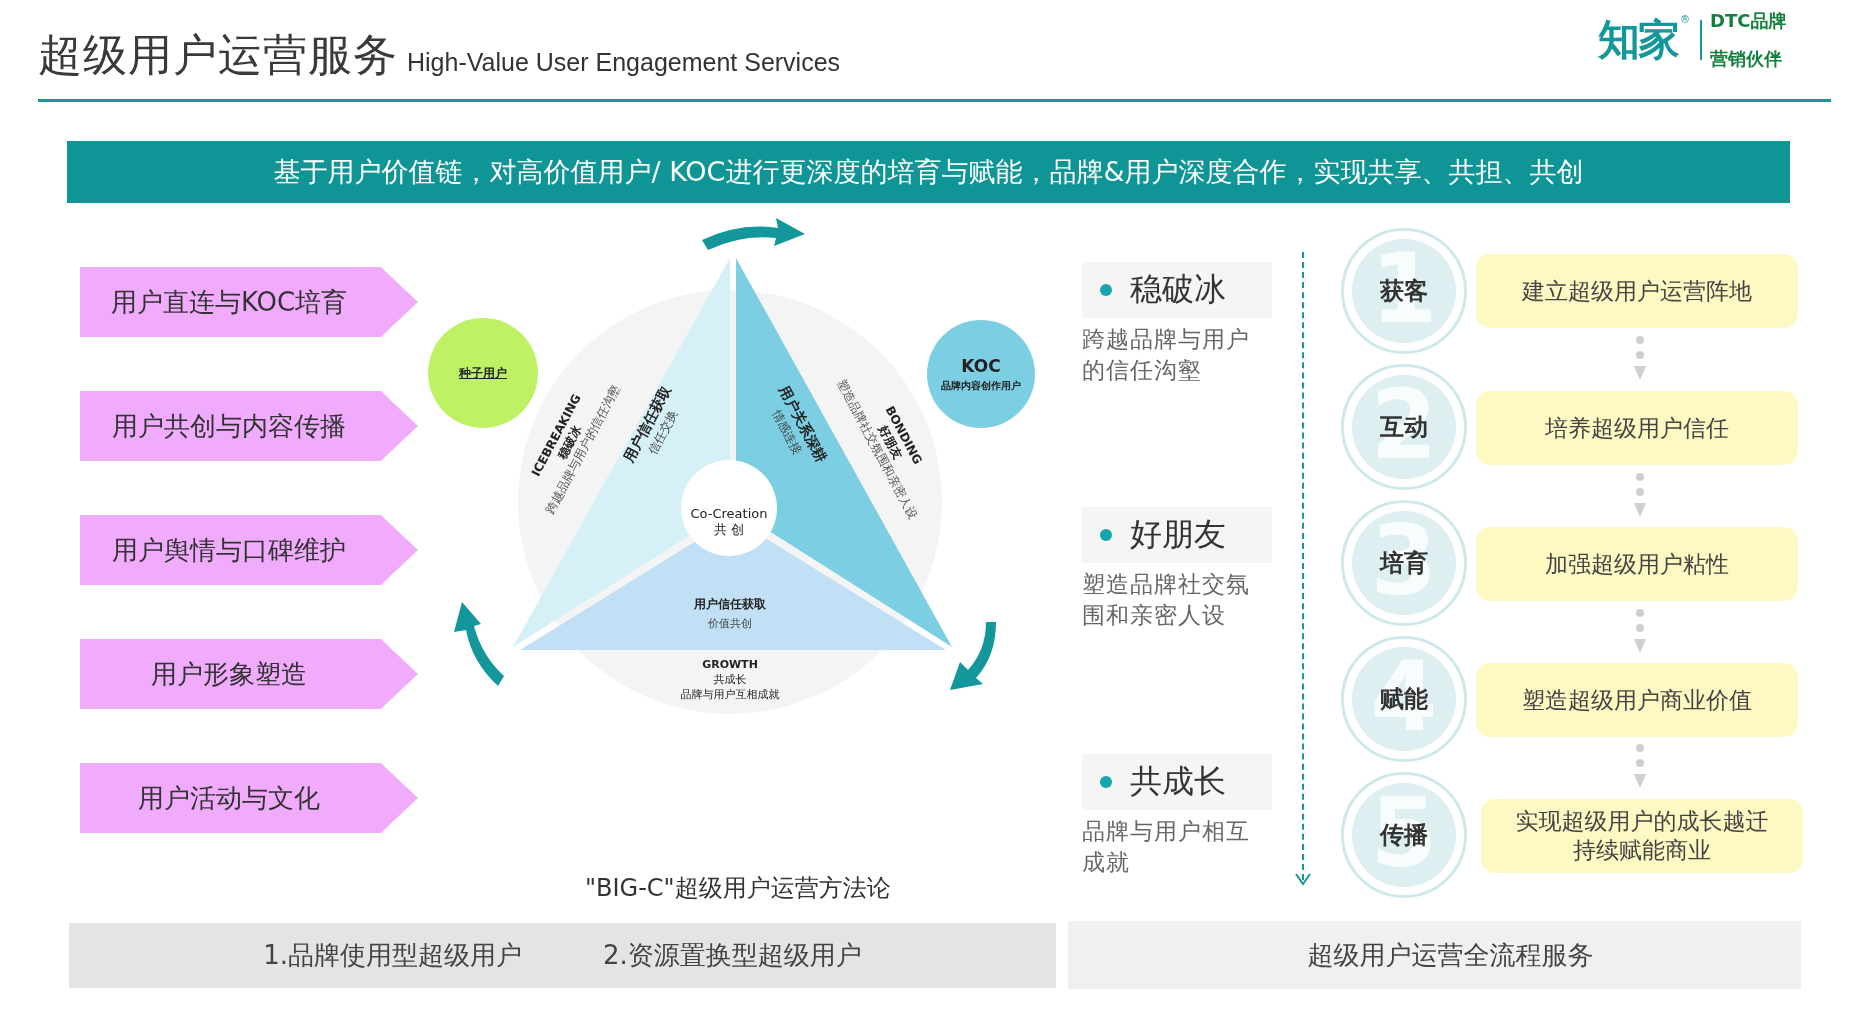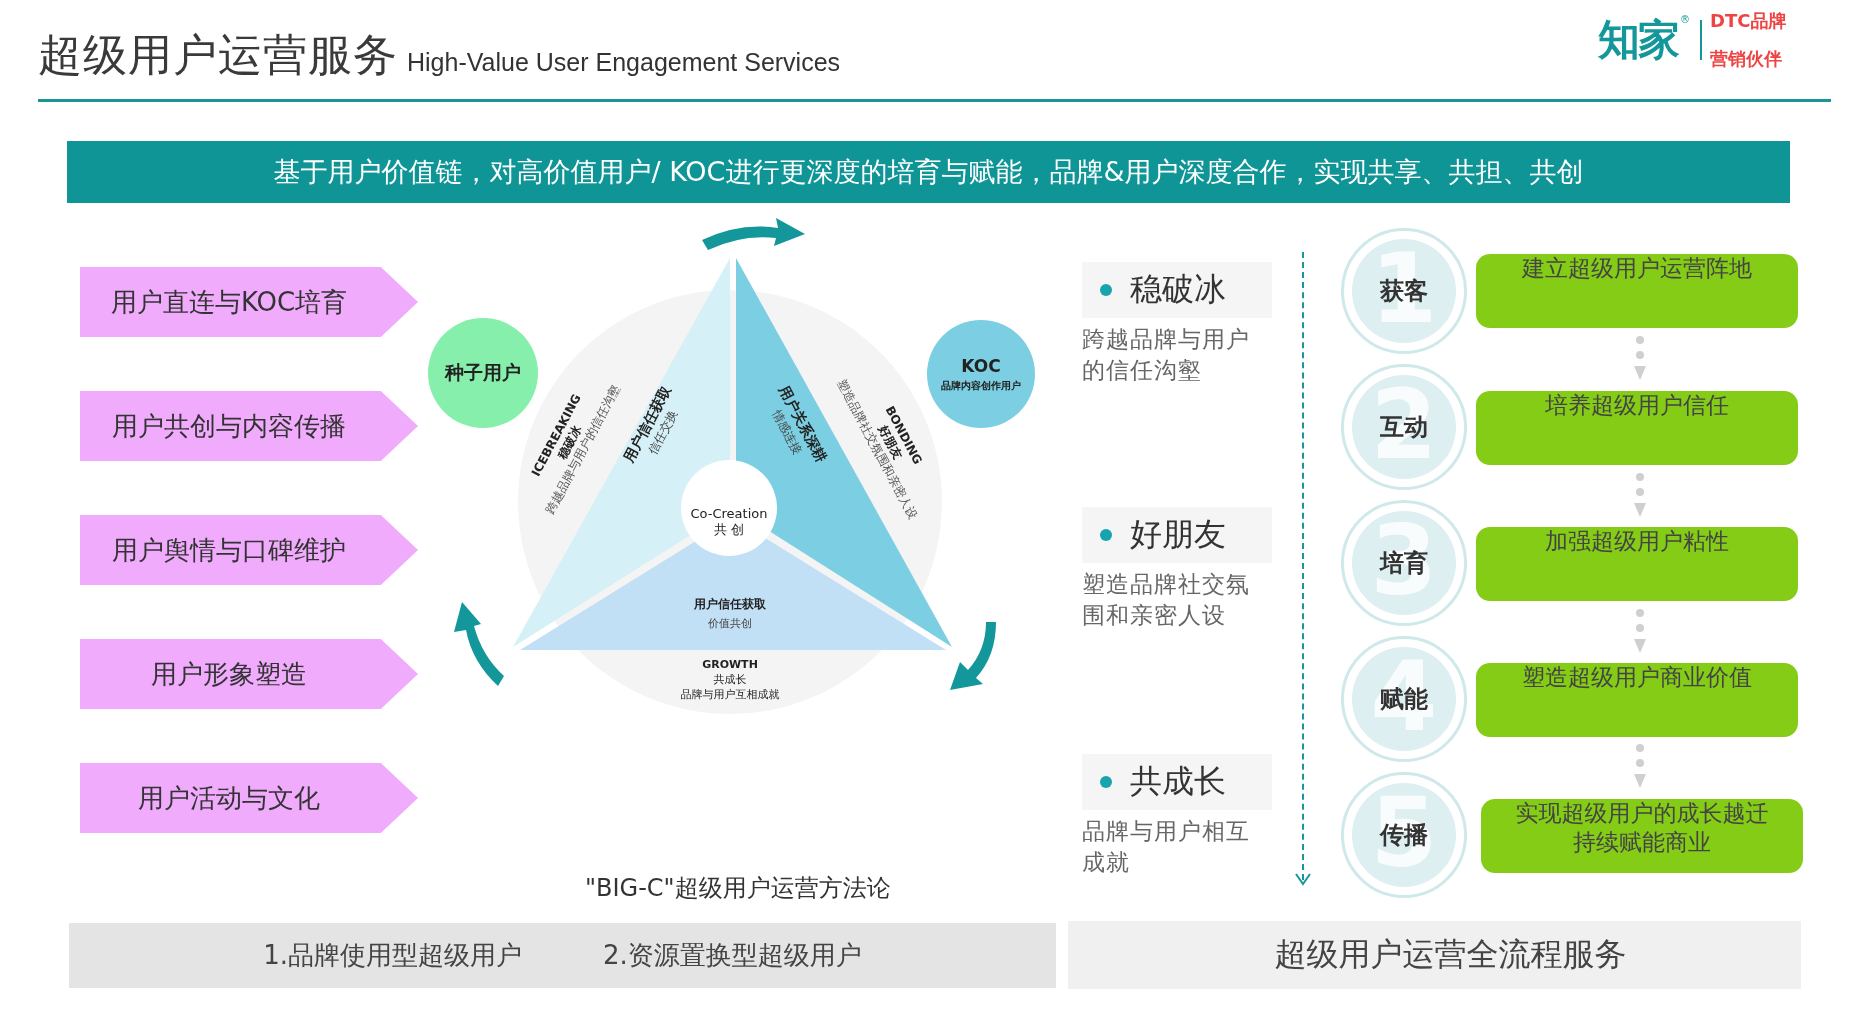--- a/index.html
+++ b/index.html
@@ -8,21 +8,21 @@
 
   
   .title-cn { position: absolute; left: 38px; top: 26px; font-size: 44px; color: #3a3a3a; letter-spacing: 1px; font-weight: normal; }
   .title-en { position: absolute; left: 407px; top: 48px; font-size: 25px; color: #333; font-family: "Liberation Sans", sans-serif; text-align: center; }
   .header-rule { position: absolute; left: 38px; top: 99px; width: 1793px; height: 3px; background: #1a9497; }
 
   .logo { position: absolute; left: 1598px; top: 14px; height: 52px; display: flex; align-items: center; }
   .logo-mark { font-size: 42px; font-weight: bold; color: #13979a; letter-spacing: -2px; line-height: 1; }
   .logo-reg { font-size: 10px; color: #13979a; align-self: flex-start; margin-left: 2px; }
   .logo-sep { width: 2px; height: 40px; background: #13979a; margin: 0 8px 0 10px; }
-  .logo-sub { display: flex; flex-direction: column; color: #ef4444; font-size: 18px; line-height: 22px; font-weight: bold; gap: 16px; }
+  .logo-sub { display: flex; flex-direction: column; color: #15803d; font-size: 18px; line-height: 22px; font-weight: bold; gap: 16px; }
 
   
   .banner { position: absolute; left: 67px; top: 141px; width: 1723px; height: 62px; background: #109597; color: #fff; font-size: 27px; display: flex; align-items: center; justify-content: center; }
 
   
   .left-arrow { position: absolute; left: 80px; width: 338px; height: 70px; background: #f0abfc;
     clip-path: polygon(0 0, 89% 0, 100% 50%, 89% 100%, 0 100%);
     display: flex; align-items: center; justify-content: center; padding-right: 40px; font-size: 26px; color: #333; }
 
   
@@ -40,28 +40,28 @@
   .stage-desc { margin-top: 6px; font-size: 23px; color: #666; line-height: 31px; letter-spacing: 1px; }
 
   .vline { position: absolute; left: 1302px; top: 252px; width: 0; height: 628px; border-left: 2px dashed #18969a; }
   .vline-arrow { position: absolute; left: 1294px; top: 870px; width: 18px; height: 18px; }
 
   
   .step-circle { position: absolute; left: 1341px; width: 126px; height: 126px; border-radius: 50%; border: 3px solid #cfe8ea; background: #fff; }
   .step-circle-inner { position: absolute; left: 8px; top: 8px; right: 8px; bottom: 8px; border-radius: 50%; background: #ddeff1; display: flex; align-items: center; justify-content: center; }
   .step-num { position: absolute; font-size: 96px; color: #ffffff; font-weight: bold; left: 50%; top: 50%; transform: translate(-50%, -52%); opacity: 0.85; }
   .step-label { position: relative; font-size: 24px; font-weight: bold; color: #333; }
-  .step-box { position: absolute; left: 1476px; width: 322px; height: 74px; border-radius: 14px; background: #84cc16; display: flex; align-items: flex-start; justify-content: center; text-align: center; font-size: 23px; color: #444; line-height: 29px; }
+  .step-box { position: absolute; left: 1476px; width: 322px; height: 74px; border-radius: 14px; background: #fef9c3; display: flex; align-items: center; justify-content: center; text-align: center; font-size: 23px; color: #444; line-height: 29px; }
   .step-conn { position: absolute; left: 1633px; width: 14px; height: 46px; }
   .conn-dot { position: absolute; left: 3px; width: 8px; height: 8px; border-radius: 50%; background: #cfcfcf; }
   .conn-tri { position: absolute; left: 1px; top: 30px; width: 0; height: 0; border-left: 6px solid transparent; border-right: 6px solid transparent; border-top: 14px solid #cfcfcf; }
 
   
   .bottom-left { position: absolute; left: 69px; top: 923px; width: 987px; height: 65px; background: #e4e4e4; display: flex; align-items: center; justify-content: center; font-size: 26px; color: #444; gap: 81px; }
-  .bottom-right { position: absolute; left: 1068px; top: 921px; width: 733px; height: 68px; background: #f0f0f0; display: flex; align-items: center; justify-content: center; font-size: 32px; color: #444; padding-left: 32px; }
+  .bottom-right { position: absolute; left: 1068px; top: 921px; width: 733px; height: 68px; background: #f0f0f0; display: flex; align-items: center; justify-content: center; font-size: 26px; color: #444; padding-left: 32px; }
 </style>
 </head>
 <body>
 
 <div class="title-cn">超级用户运营服务</div>
 <div class="title-en">High-Value User Engagement Services</div>
 <div class="logo">
   <span class="logo-mark">知家</span>
   <span class="logo-reg">®</span>
   <span class="logo-sep"></span>
@@ -132,21 +132,21 @@
     <div style="font-weight:bold;">BONDING</div>
     <div style="font-weight:bold;">好朋友</div>
     <div style="color:#555;">塑造品牌社交氛围和亲密人设</div>
   </div>
   <div class="diag-text" style="left:210px; top:447px; width:160px; font-size:11px; line-height:15px;">
     <div style="font-weight:bold;">GROWTH</div>
     <div>共成长</div>
     <div>品牌与用户互相成就</div>
   </div>
 
-  <div class="circle-label" style="left:-12px; top:108px; width:110px; height:110px; background:#86efac; font-size:19px;">
+  <div class="circle-label" style="left:-12px; top:108px; width:110px; height:110px; background:#bef264; font-size:12px;text-decoration:underline;">
     <div>种子用户</div>
   </div>
   <div class="circle-label" style="left:487px; top:110px; width:108px; height:108px; background:#7ccfe2; font-size:17px;">
     <div>KOC</div>
     <div style="font-size:10px; margin-top:3px;">品牌内容创作用户</div>
   </div>
 </div>
 
 <div class="methodology">"BIG-C"超级用户运营方法论</div>
 

